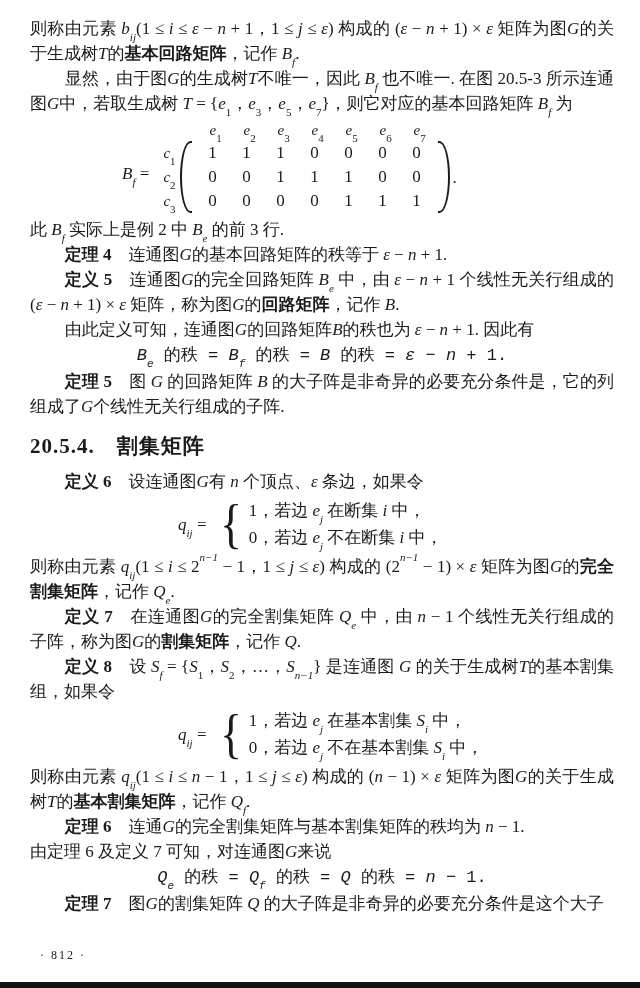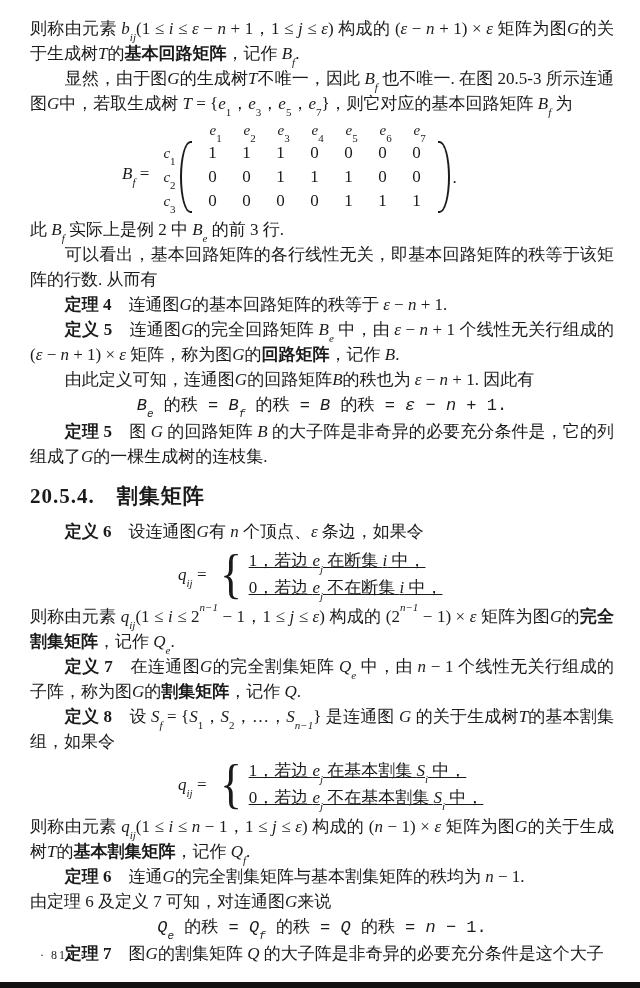--- a/index.html
+++ b/index.html
@@ -36,21 +36,21 @@
   .paren{width:12px;border:2px solid #1b1b1b;box-sizing:border-box;}
   .pl{border-right:none;border-radius:11px 0 0 11px / 38px 0 0 38px;}
   .pr{border-left:none;border-radius:0 11px 11px 0 / 0 38px 38px 0;}
   .mtx-vals{display:flex;flex-direction:column;padding:0 4px;}
   .mtx-row{height:24px;line-height:24px;white-space:nowrap;}
   .mtx-period{align-self:center;margin-left:3px;}
   
   .cases{display:flex;align-items:center;margin:3px 0 3px 148px;}
   .cases-lhs{margin-right:7px;white-space:pre;}
   .brace{font-size:54px;line-height:54px;font-weight:400;margin-right:5px;display:inline-block;transform:scaleX(.85);}
-  .cases-lines{display:flex;flex-direction:column;text-decoration:underline;}
+  .cases-lines{display:flex;flex-direction:column;}
   .cases-line{line-height:27px;white-space:pre;}
   .footer{position:absolute;left:40px;bottom:20px;font-size:12px;letter-spacing:2px;}
   .scan-edge{position:absolute;left:0;right:0;bottom:0;height:6px;background:#121212;}
 </style>
 </head>
 <body>
 
 <div class="page">
   <div id="doc">
       <div class="para"><span>则称由元素 </span><span class="it">b</span><sub class="it">ij</sub><span>(1 ≤ </span><span class="it">i</span><span> ≤ </span><span class="it">ε</span><span> − </span><span class="it">n</span><span> + 1，1 ≤ </span><span class="it">j</span><span> ≤ </span><span class="it">ε</span><span>) 构成的 (</span><span class="it">ε</span><span> − </span><span class="it">n</span><span> + 1) × </span><span class="it">ε</span><span> 矩阵为图</span><span class="it">G</span><span>的关于生成树</span><span class="it">T</span><span>的</span><span class="b">基本回路矩阵</span><span>，记作 </span><span class="it">B</span><sub class="it">f</sub><span>.</span></div>
@@ -78,26 +78,25 @@
               <div class="mtx-row"><span class="mtx-cell">1</span><span class="mtx-cell">1</span><span class="mtx-cell">1</span><span class="mtx-cell">0</span><span class="mtx-cell">0</span><span class="mtx-cell">0</span><span class="mtx-cell">0</span></div>
               <div class="mtx-row"><span class="mtx-cell">0</span><span class="mtx-cell">0</span><span class="mtx-cell">1</span><span class="mtx-cell">1</span><span class="mtx-cell">1</span><span class="mtx-cell">0</span><span class="mtx-cell">0</span></div>
               <div class="mtx-row"><span class="mtx-cell">0</span><span class="mtx-cell">0</span><span class="mtx-cell">0</span><span class="mtx-cell">0</span><span class="mtx-cell">1</span><span class="mtx-cell">1</span><span class="mtx-cell">1</span></div>
             </div>
             <div class="paren pr"></div>
             <span class="mtx-period">.</span>
           </div>
         </div>
       </div>
       <div class="para"><span>此 </span><span class="it">B</span><sub class="it">f</sub><span> 实际上是例 2 中 </span><span class="it">B</span><sub class="it">e</sub><span> 的前 3 行.</span></div>
-      <div class="para indent"><span>可以看出，基本回路矩阵的各行线性无关，即基本回路矩阵的秩等于该矩阵的行数. 从而有</span></div>
       <div class="para indent"><span class="b">定理 4</span><span>　连通图</span><span class="it">G</span><span>的基本回路矩阵的秩等于 </span><span class="it">ε</span><span> − </span><span class="it">n</span><span> + 1.</span></div>
       <div class="para indent"><span class="b">定义 5</span><span>　连通图</span><span class="it">G</span><span>的完全回路矩阵 </span><span class="it">B</span><sub class="it">e</sub><span> 中，由 </span><span class="it">ε</span><span> − </span><span class="it">n</span><span> + 1 个线性无关行组成的 (</span><span class="it">ε</span><span> − </span><span class="it">n</span><span> + 1) × </span><span class="it">ε</span><span> 矩阵，称为图</span><span class="it">G</span><span>的</span><span class="b">回路矩阵</span><span>，记作 </span><span class="it">B</span><span>.</span></div>
       <div class="para indent"><span>由此定义可知，连通图</span><span class="it">G</span><span>的回路矩阵</span><span class="it">B</span><span>的秩也为 </span><span class="it">ε</span><span> − </span><span class="it">n</span><span> + 1. 因此有</span></div>
       <div class="equation"><span class="it">B</span><sub class="it">e</sub><span> 的秩 = </span><span class="it">B</span><sub class="it">f</sub><span> 的秩 = </span><span class="it">B</span><span> 的秩 = </span><span class="it">ε</span><span> − </span><span class="it">n</span><span> + 1.</span></div>
-      <div class="para indent"><span class="b">定理 5</span><span>　图 </span><span class="it">G</span><span> 的回路矩阵 </span><span class="it">B</span><span> 的大子阵是非奇异的必要充分条件是，它的列组成了</span><span class="it">G</span><span>的一棵生成树的连枝集.</span></div>
+      <div class="para indent"><span class="b">定理 5</span><span>　图 </span><span class="it">G</span><span> 的回路矩阵 </span><span class="it">B</span><span> 的大子阵是非奇异的必要充分条件是，它的列组成了</span><span class="it">G</span><span>个线性无关行组成的子阵.</span></div>
       <div class="heading"><span class="b">20.5.4.</span><span>　</span><span class="b">割集矩阵</span></div>
       <div class="para indent"><span class="b">定义 6</span><span>　设连通图</span><span class="it">G</span><span>有 </span><span class="it">n</span><span> 个顶点、</span><span class="it">ε</span><span> 条边，如果令</span></div>
       <div class="cases">
         <span class="cases-lhs"><span class="it">q</span><sub class="it">ij</sub><span> = </span></span>
         <span class="brace">{</span>
         <div class="cases-lines">
           <div class="cases-line"><span>1，若边 </span><span class="it">e</span><sub class="it">j</sub><span> 在断集 </span><span class="it">i</span><span> 中，</span></div>
           <div class="cases-line"><span>0，若边 </span><span class="it">e</span><sub class="it">j</sub><span> 不在断集 </span><span class="it">i</span><span> 中，</span></div>
         </div>
       </div>

